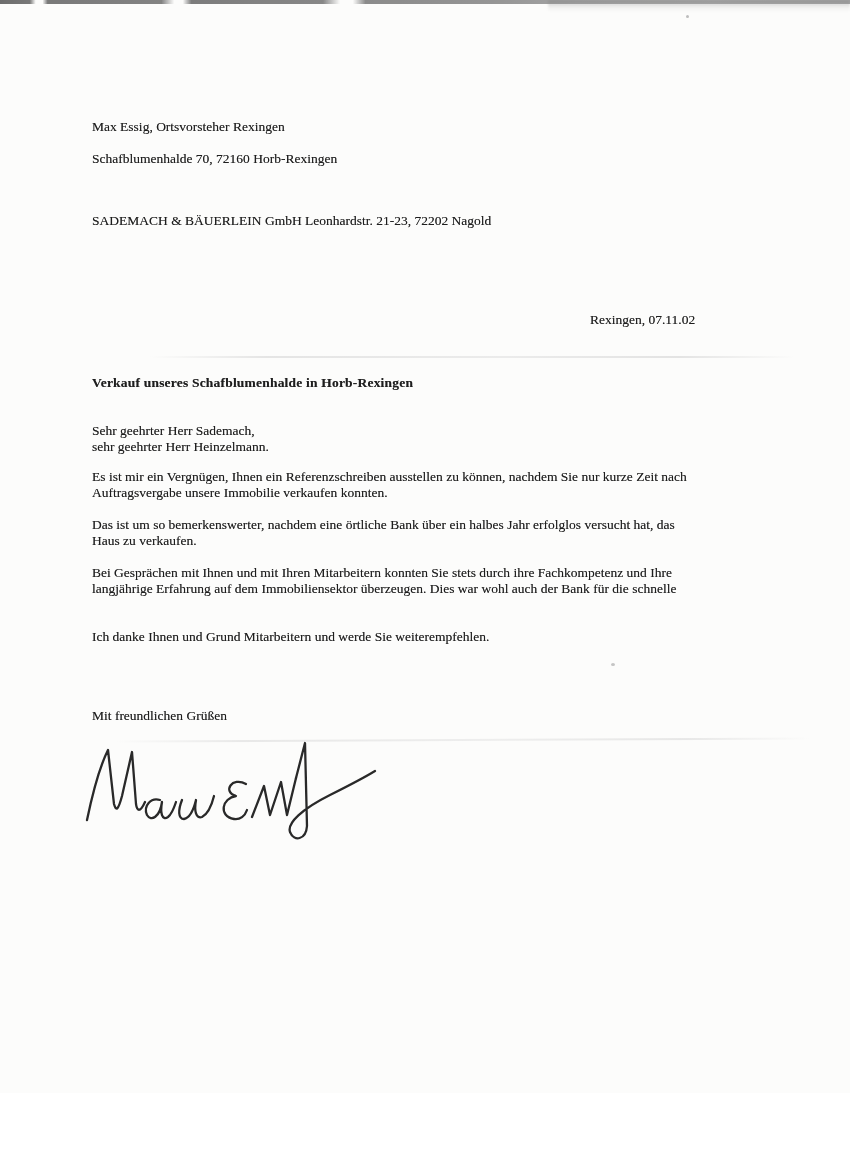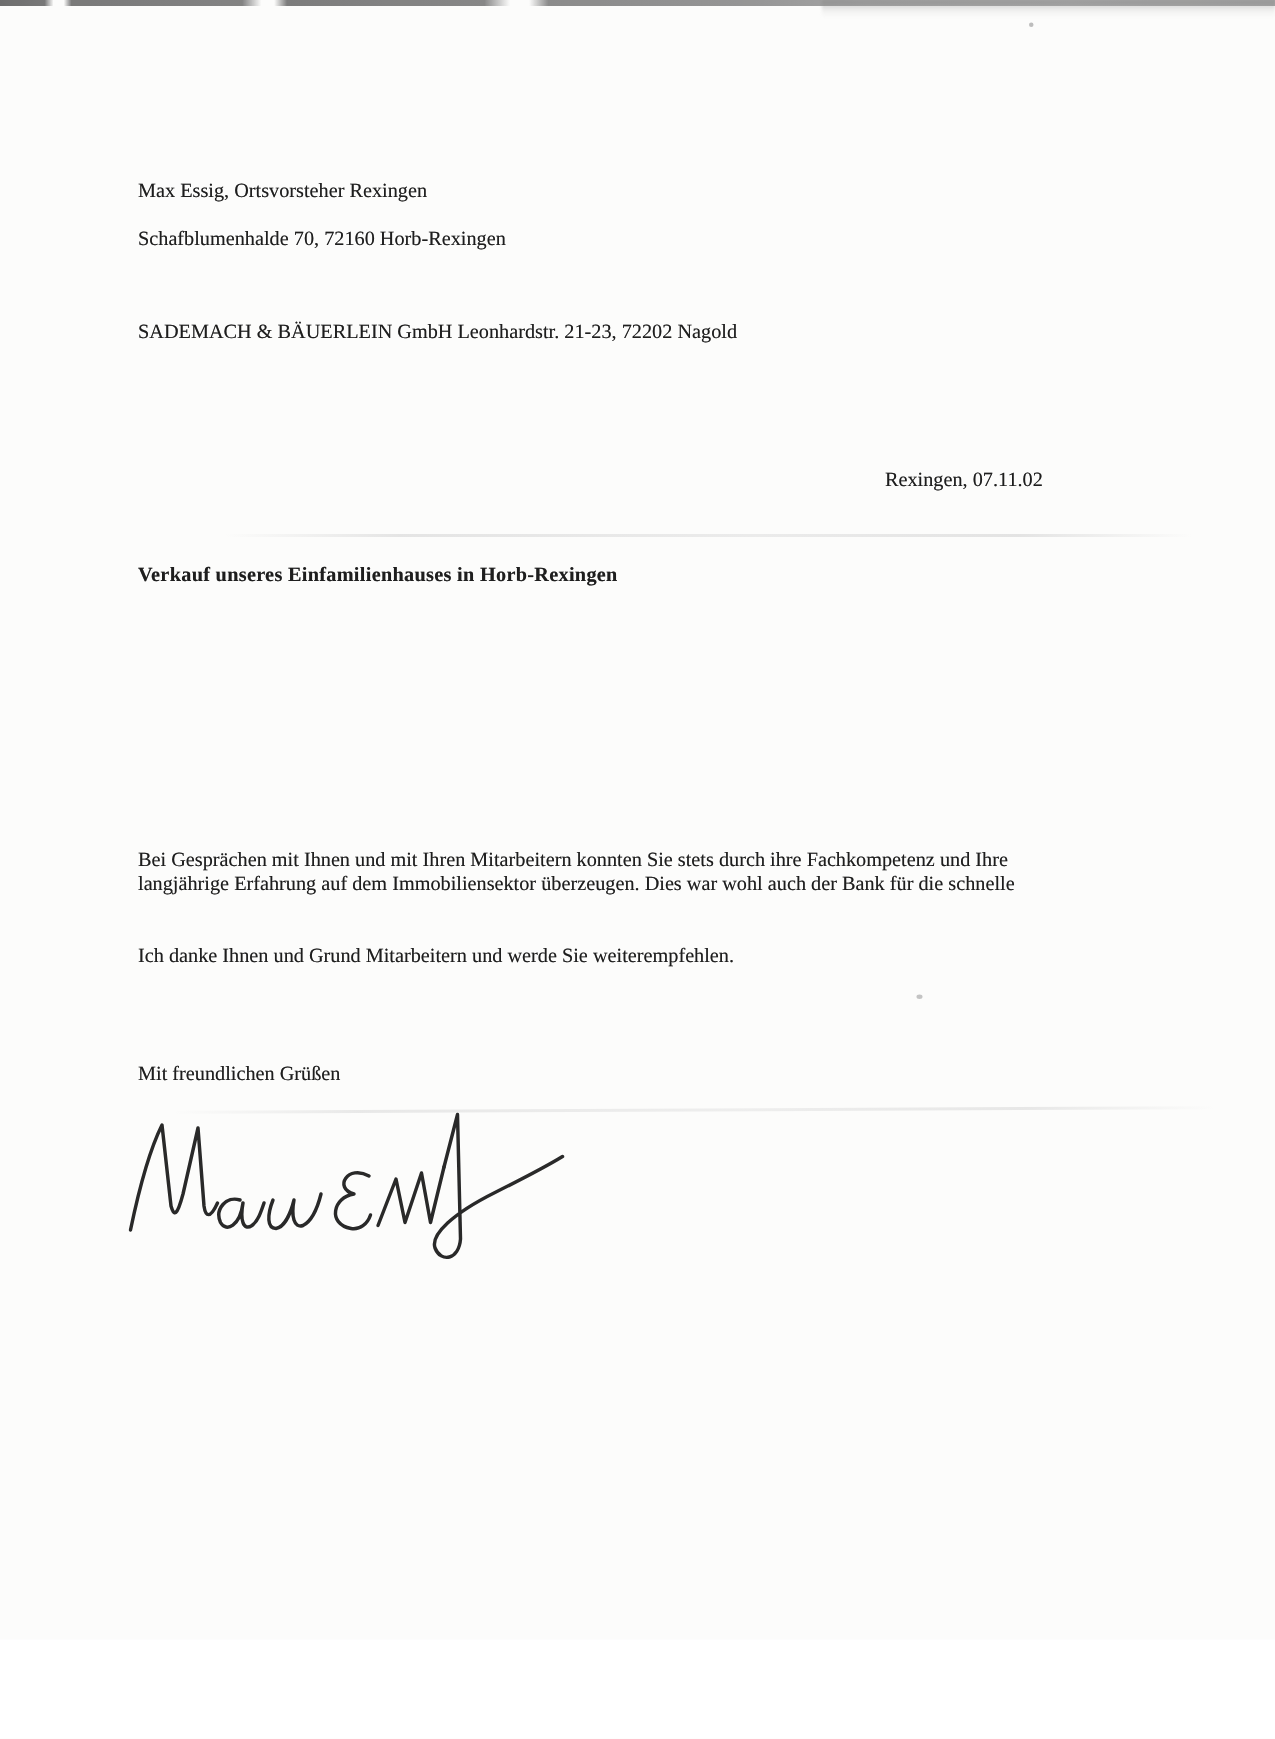--- a/index.html
+++ b/index.html
@@ -78,24 +78,36 @@
   <div class="speck speck-a"></div>
   <div class="speck speck-b"></div>
 
   <div class="txt" style="top:119px">Max Essig, Ortsvorsteher Rexingen</div>
   <div class="txt" style="top:151px">Schafblumenhalde 70, 72160 Horb-Rexingen</div>
 
   <div class="txt" style="top:213px">SADEMACH &amp; BÄUERLEIN GmbH Leonhardstr. 21-23, 72202 Nagold</div>
 
   <div class="txt" style="left:590px; top:312px">Rexingen, 07.11.02</div>
 
-  <div class="txt subject" style="top:375px">Verkauf unseres Einfamilienhauses in Horb-Rexingen</div>
+  <div class="txt subject" style="top:375px">Verkauf unseres Schafblumenhalde in Horb-Rexingen</div>
 
+  <div class="txt" style="top:423px">
+    <div class="line">Sehr geehrter Herr Sademach,</div>
+    <div class="line">sehr geehrter Herr Heinzelmann.</div>
+  </div>
 
+  <div class="txt" style="top:469px">
+    <div class="line">Es ist mir ein Vergnügen, Ihnen ein Referenzschreiben ausstellen zu können, nachdem Sie nur kurze Zeit nach</div>
+    <div class="line">Auftragsvergabe unsere Immobilie verkaufen konnten.</div>
+  </div>
 
+  <div class="txt" style="top:517px">
+    <div class="line">Das ist um so bemerkenswerter, nachdem eine örtliche Bank über ein halbes Jahr erfolglos versucht hat, das</div>
+    <div class="line">Haus zu verkaufen.</div>
+  </div>
 
   <div class="txt" style="top:565px">
     <div class="line">Bei Gesprächen mit Ihnen und mit Ihren Mitarbeitern konnten Sie stets durch ihre Fachkompetenz und Ihre</div>
     <div class="line">langjährige Erfahrung auf dem Immobiliensektor überzeugen. Dies war wohl auch der Bank für die schnelle</div>
   </div>
 
   <div class="txt" style="top:629px">
     <div class="line">Ich danke Ihnen und Grund Mitarbeitern und werde Sie weiterempfehlen.</div>
   </div>
 

